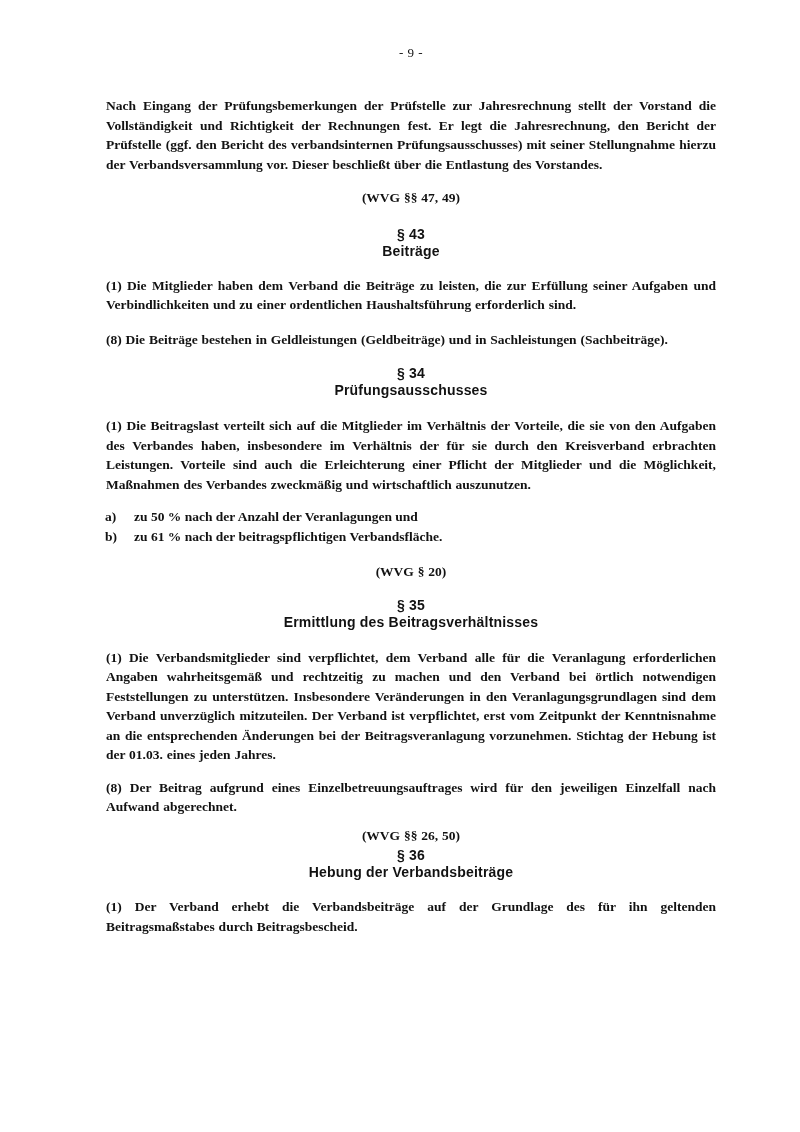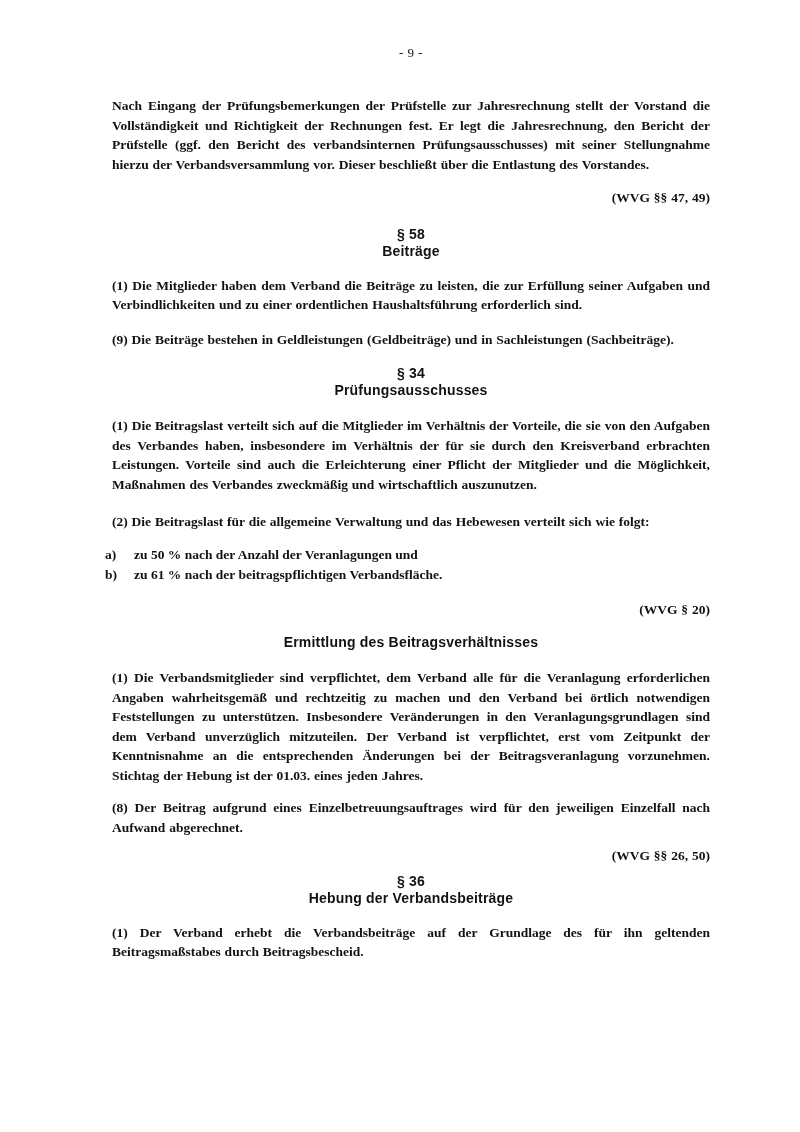--- a/index.html
+++ b/index.html
@@ -19,29 +19,29 @@
     overflow: hidden;
   }
   .pagenum {
     text-align: center;
     font-size: 13px;
     font-weight: 400;
     line-height: 16px;
     letter-spacing: 0.5px;
   }
   .body {
-    margin: 7px;
+    margin: 1px;
     font-weight: 700;
     font-size: 13.5px;
     line-height: 19.5px;
     text-align: justify;
     word-spacing: 0.5px;
   }
   .ref {
-    text-align: right;
+    text-align: center;
   }
   .heading {
     font-family: "Liberation Sans", sans-serif;
     font-weight: 700;
     font-size: 14px;
     line-height: 17px;
     text-align: center;
     letter-spacing: 0.2px;
   }
   .list {
@@ -64,45 +64,45 @@
 
 <div class="sheet">
 
   <div class="pagenum">- 9 -</div>
 
   <p class="body" style="margin-top:35px">Nach Eingang der Prüfungsbemerkungen der Prüfstelle zur Jahresrechnung stellt der Vorstand die Vollständigkeit und Richtigkeit der Rechnungen fest. Er legt die Jahresrechnung, den Bericht der Prüfstelle (ggf. den Bericht des verbandsinternen Prüfungsausschusses) mit seiner Stellungnahme hierzu der Verbandsversammlung vor. Dieser beschließt über die Entlastung des Vorstandes.</p>
 
   <p class="body ref" style="margin-top:14px">(WVG §§ 47, 49)</p>
 
   <div class="heading" style="margin-top:18px">
-    <div>§ 58</div>
+    <div>§ 43</div>
     <div>Beiträge</div>
   </div>
   <p class="body" style="margin-top:16px">(1) Die Mitglieder haben dem Verband die Beiträge zu leisten, die zur Erfüllung seiner Aufgaben und Verbindlichkeiten und zu einer ordentlichen Haushaltsführung erforderlich sind.</p>
-  <p class="body" style="margin-top:15px">(9) Die Beiträge bestehen in Geldleistungen (Geldbeiträge) und in Sachleistungen (Sachbeiträge).</p>
+  <p class="body" style="margin-top:15px">(8) Die Beiträge bestehen in Geldleistungen (Geldbeiträge) und in Sachleistungen (Sachbeiträge).</p>
 
   <div class="heading" style="margin-top:16px">
     <div>§ 34</div>
     <div>Prüfungsausschusses</div>
   </div>
   <p class="body" style="margin-top:17px">(1) Die Beitragslast verteilt sich auf die Mitglieder im Verhältnis der Vorteile, die sie von den Aufgaben des Verbandes haben, insbesondere im Verhältnis der für sie durch den Kreisverband erbrachten Leistungen. Vorteile sind auch die Erleichterung einer Pflicht der Mitglieder und die Möglichkeit, Maßnahmen des Verbandes zweckmäßig und wirtschaftlich auszunutzen.</p>
-  <p class="body" style="margin-top:18px">(2) Die Beitragslast für die allgemeine Verwaltung und das Hebewesen verteilt sich wie folgt:</p>
   <div class="list" style="margin-top:13px">
     <div class="list-row">
       <span class="list-marker">a)</span>
       <span class="list-text">zu 50 % nach der Anzahl der Veranlagungen und</span>
     </div>
     <div class="list-row">
       <span class="list-marker">b)</span>
       <span class="list-text">zu 61 % nach der beitragspflichtigen Verbandsfläche.</span>
     </div>
   </div>
   <p class="body ref" style="margin-top:15px">(WVG § 20)</p>
 
   <div class="heading" style="margin-top:15px">
+    <div>§ 35</div>
     <div>Ermittlung des Beitragsverhältnisses</div>
   </div>
   <p class="body" style="margin-top:17px">(1) Die Verbandsmitglieder sind verpflichtet, dem Verband alle für die Veranlagung erforderlichen Angaben wahrheitsgemäß und rechtzeitig zu machen und den Verband bei örtlich notwendigen Feststellungen zu unterstützen. Insbesondere Veränderungen in den Veranlagungsgrundlagen sind dem Verband unverzüglich mitzuteilen. Der Verband ist verpflichtet, erst vom Zeitpunkt der Kenntnisnahme an die entsprechenden Änderungen bei der Beitragsveranlagung vorzunehmen. Stichtag der Hebung ist der 01.03. eines jeden Jahres.</p>
   <p class="body" style="margin-top:13px">(8) Der Beitrag aufgrund eines Einzelbetreuungsauftrages wird für den jeweiligen Einzelfall nach Aufwand abgerechnet.</p>
   <p class="body ref" style="margin-top:9px">(WVG §§ 26, 50)</p>
 
   <div class="heading" style="margin-top:2px">
     <div>§ 36</div>
     <div>Hebung der Verbandsbeiträge</div>
   </div>

